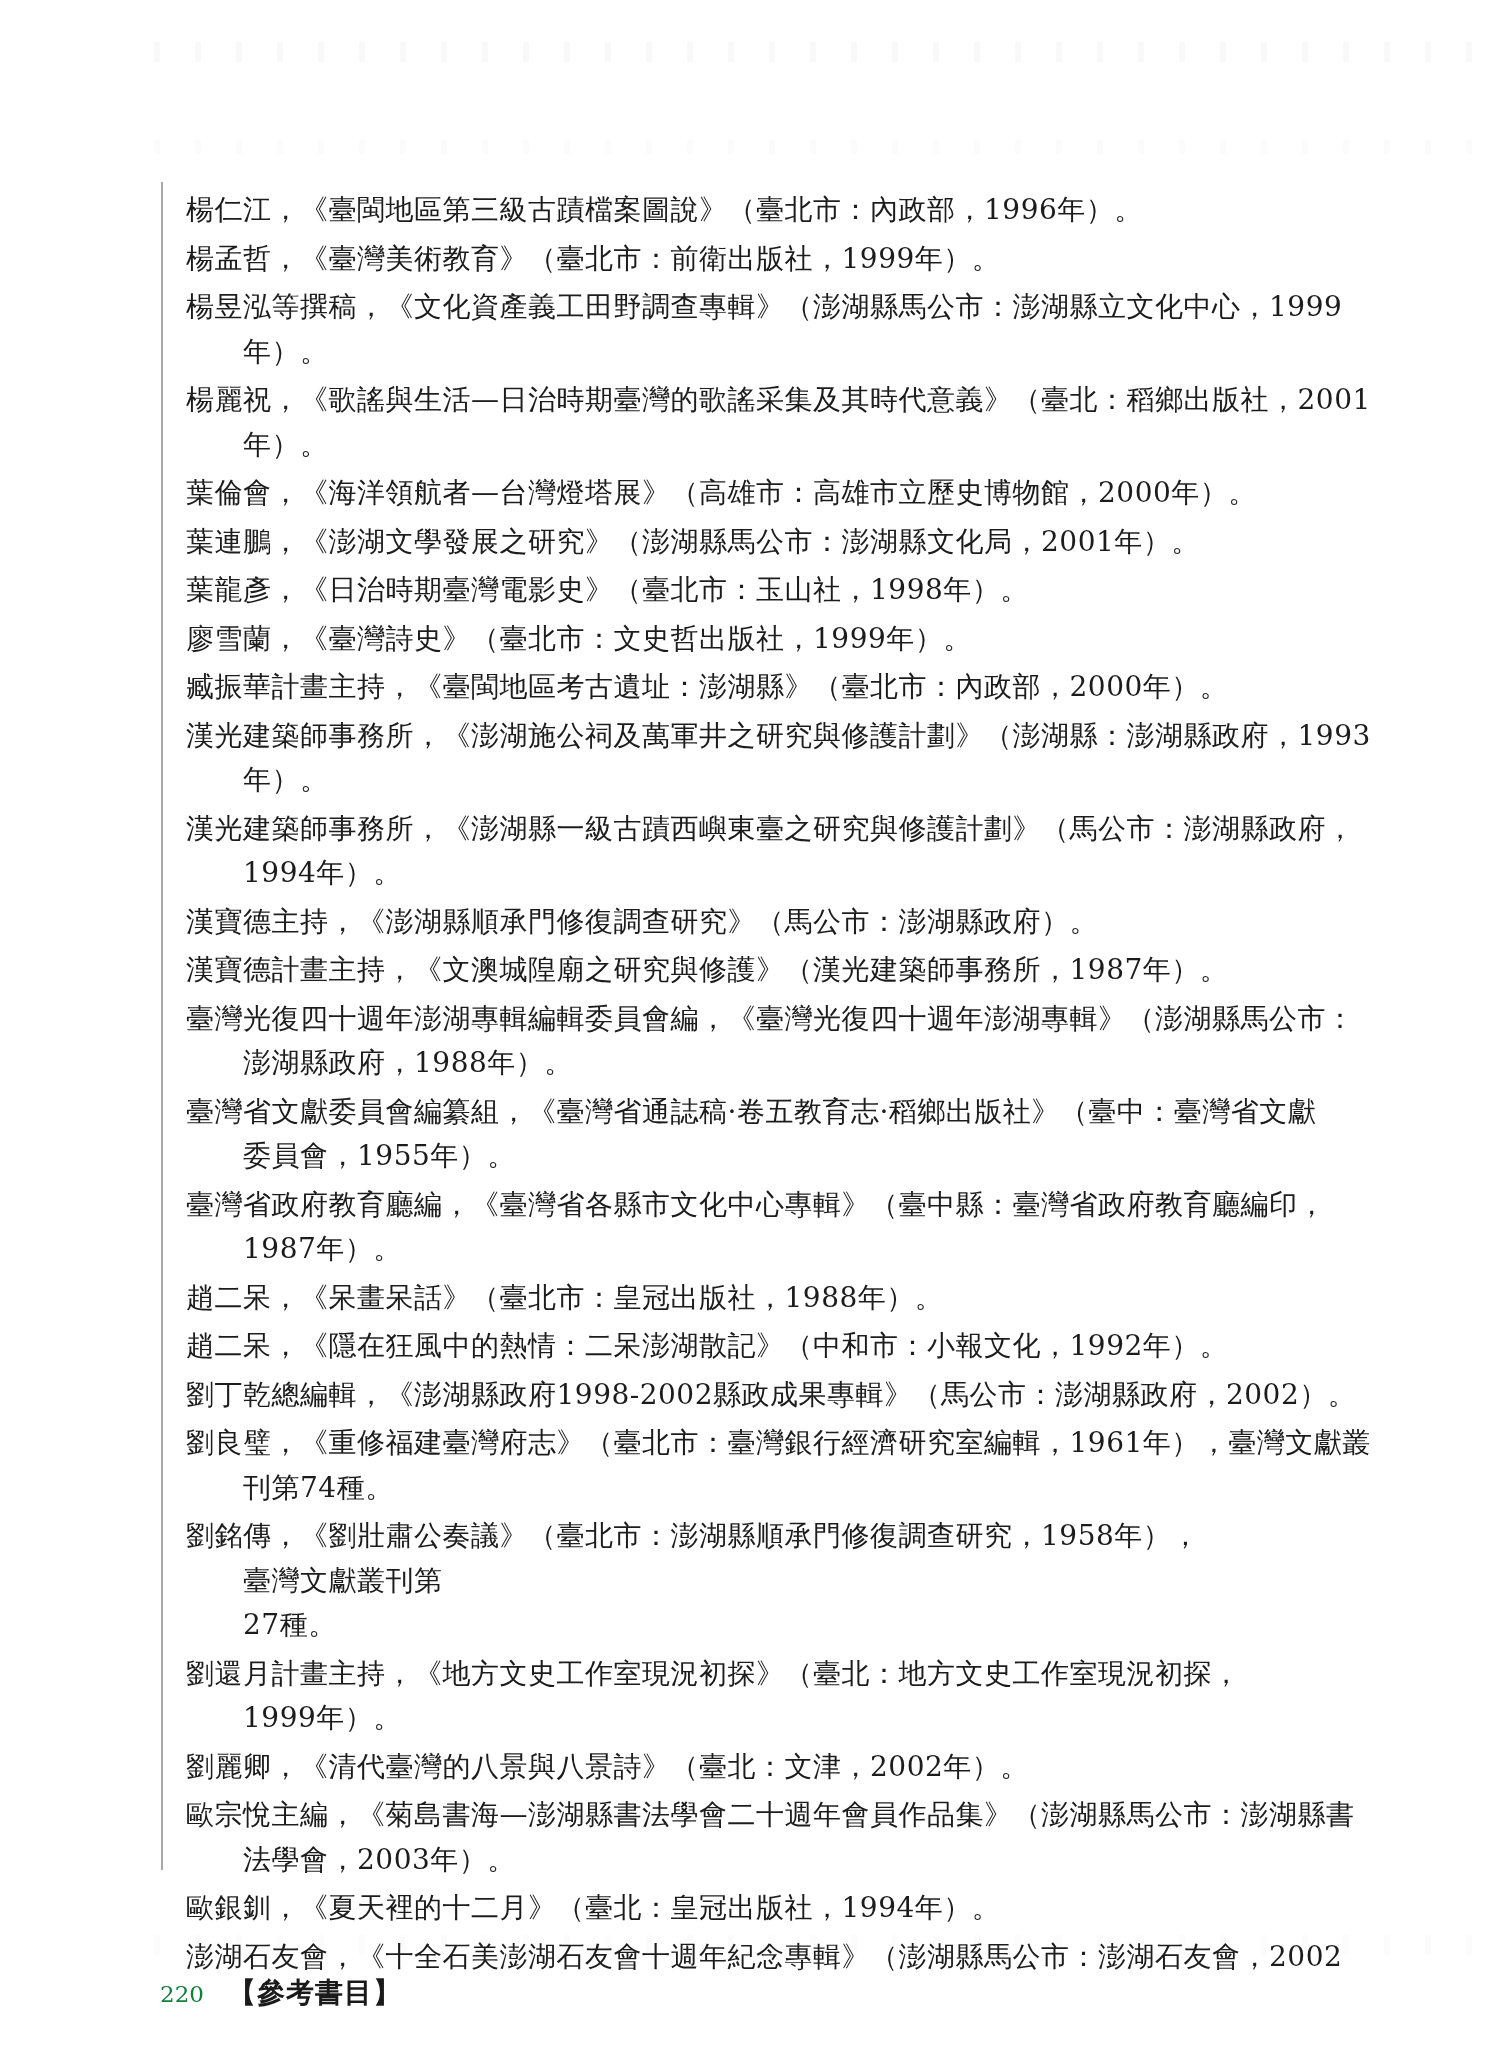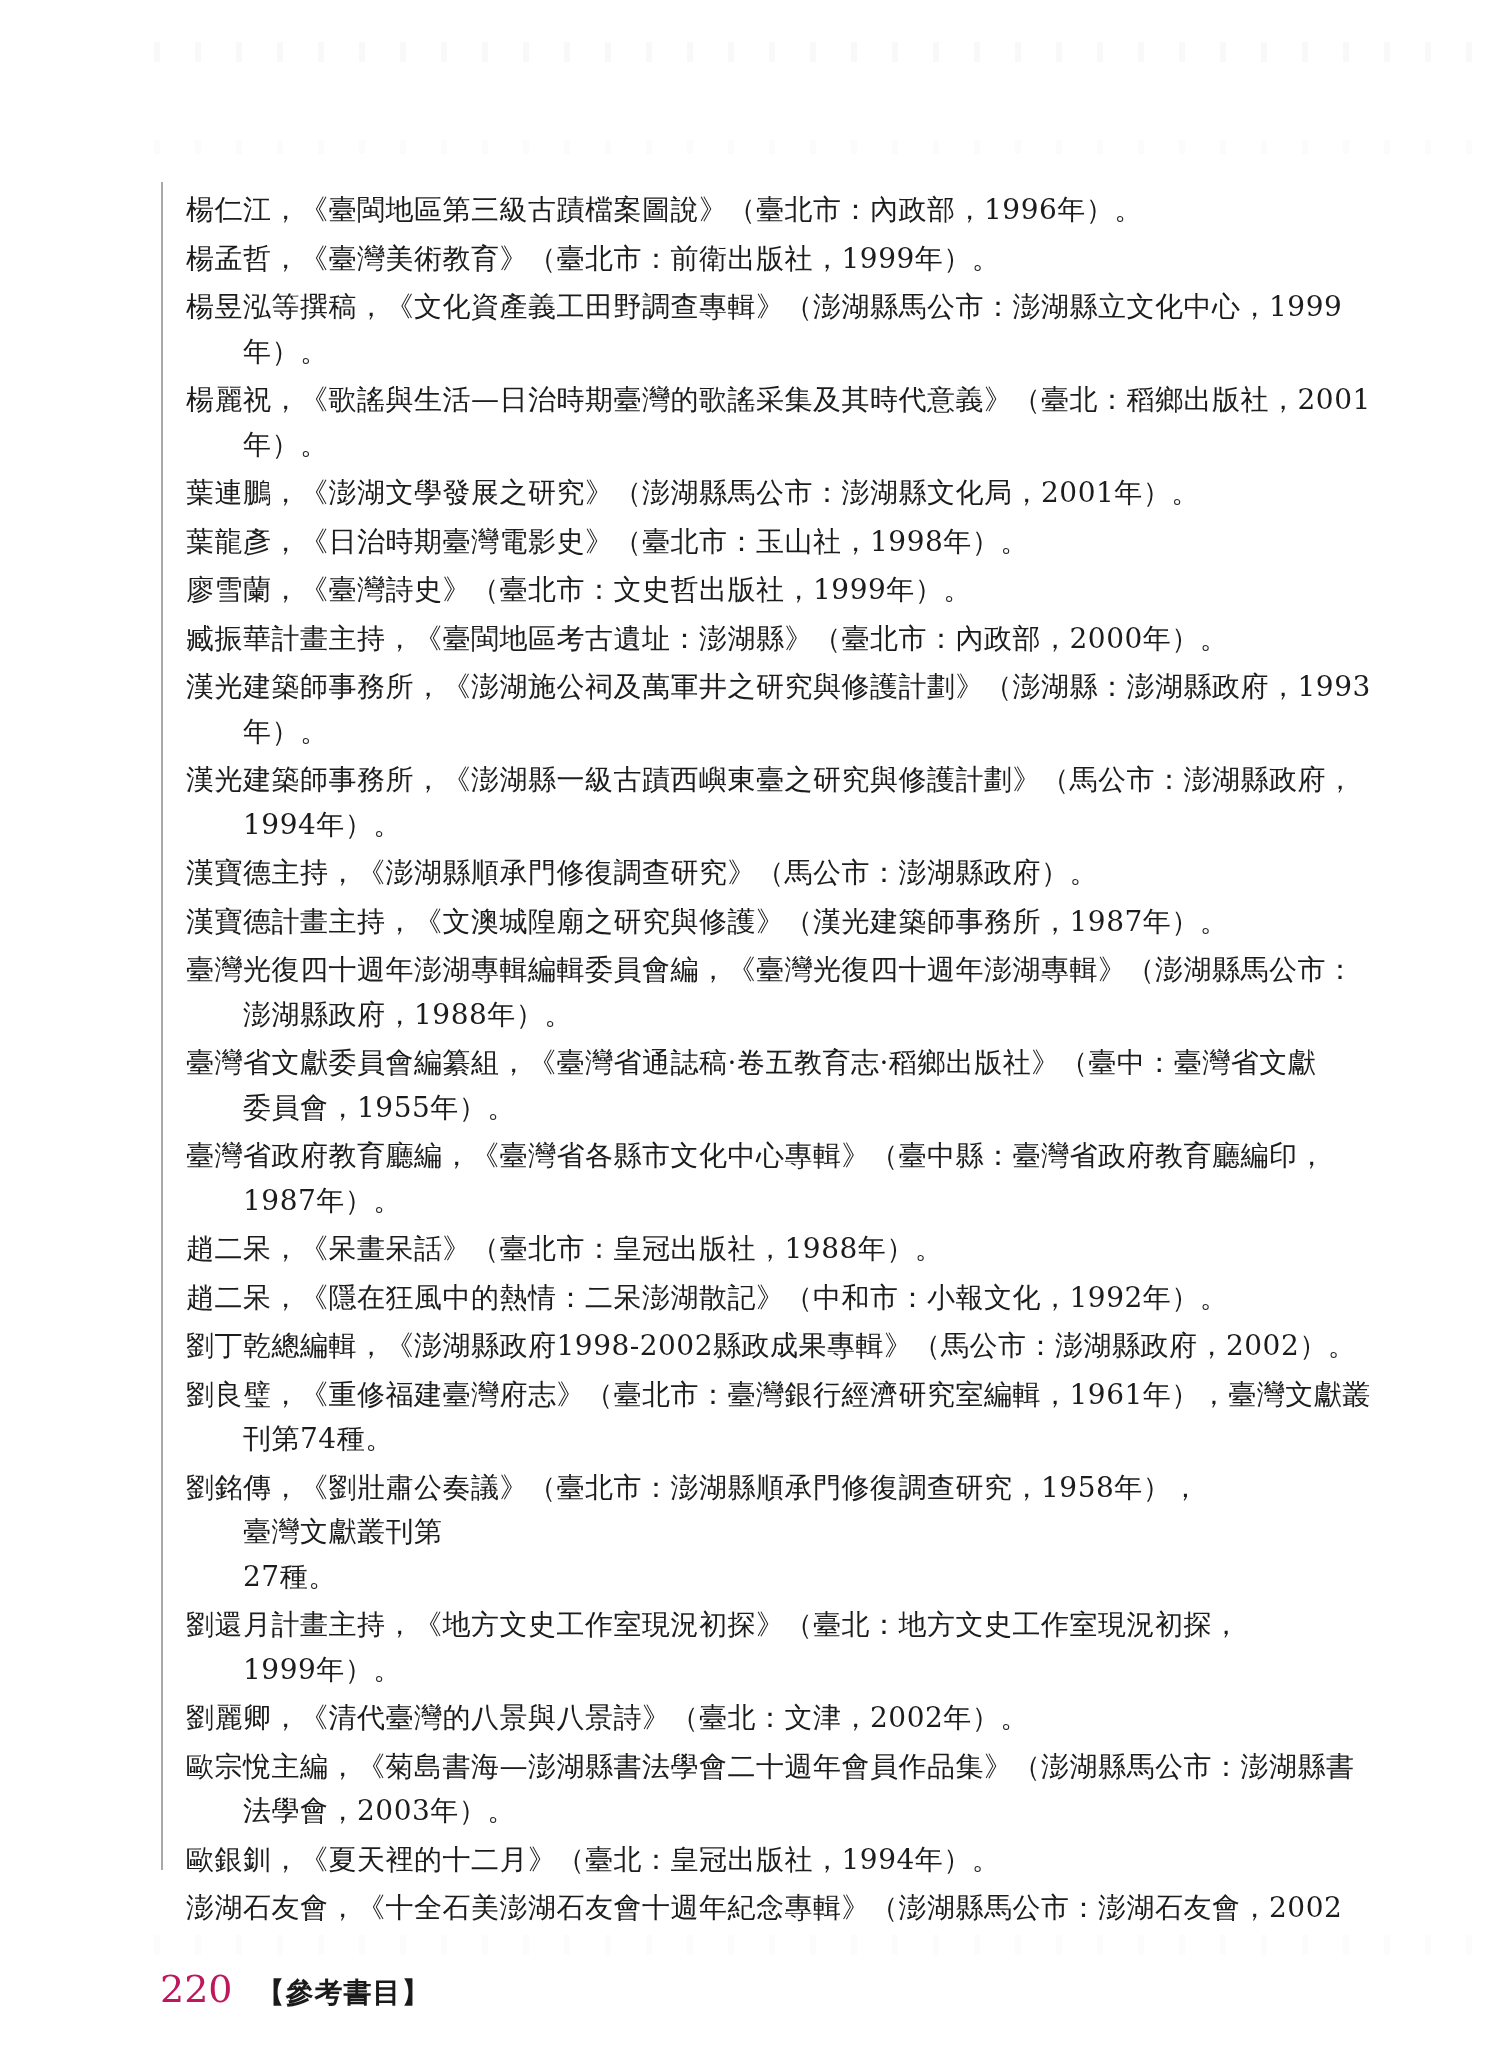--- a/index.html
+++ b/index.html
@@ -64,23 +64,23 @@
     }
     .footer {
       position: absolute;
       left: 160px;
       top: 1962px;
       display: flex;
       align-items: baseline;
       gap: 24px;
     }
     .page-number {
-      font-size: 38px;
+      font-size: 23px;
       line-height: 34px;
-      color: #be185d;
+      color: #15803d;
     }
     .section-label {
       font-size: 28px;
       line-height: 34px;
       font-weight: 600;
       color: #1a1a1a;
       letter-spacing: 1px;
       margin-top: 14px;
     }
   </style>
@@ -93,20 +93,21 @@
   <div class="noise-band noise-3"></div>
   <div class="edge-line"></div>
 
   <div class="bib-list">
     <p class="entry">楊仁江，《臺閩地區第三級古蹟檔案圖說》（臺北市：內政部，1996年）。</p>
     <p class="entry">楊孟哲，《臺灣美術教育》（臺北市：前衛出版社，1999年）。</p>
     <p class="entry">楊昱泓等撰稿，《文化資產義工田野調查專輯》（澎湖縣馬公市：澎湖縣立文化中心，1999
 年）。</p>
     <p class="entry">楊麗祝，《歌謠與生活—日治時期臺灣的歌謠采集及其時代意義》（臺北：稻鄉出版社，2001
 年）。</p>
+    <p class="entry">葉倫會，《海洋領航者—台灣燈塔展》（高雄市：高雄市立歷史博物館，2000年）。</p>
     <p class="entry">葉連鵬，《澎湖文學發展之研究》（澎湖縣馬公市：澎湖縣文化局，2001年）。</p>
     <p class="entry">葉龍彥，《日治時期臺灣電影史》（臺北市：玉山社，1998年）。</p>
     <p class="entry">廖雪蘭，《臺灣詩史》（臺北市：文史哲出版社，1999年）。</p>
     <p class="entry">臧振華計畫主持，《臺閩地區考古遺址：澎湖縣》（臺北市：內政部，2000年）。</p>
     <p class="entry">漢光建築師事務所，《澎湖施公祠及萬軍井之研究與修護計劃》（澎湖縣：澎湖縣政府，1993
 年）。</p>
     <p class="entry">漢光建築師事務所，《澎湖縣一級古蹟西嶼東臺之研究與修護計劃》（馬公市：澎湖縣政府，
 1994年）。</p>
     <p class="entry">漢寶德主持，《澎湖縣順承門修復調查研究》（馬公市：澎湖縣政府）。</p>
     <p class="entry">漢寶德計畫主持，《文澳城隍廟之研究與修護》（漢光建築師事務所，1987年）。</p>

